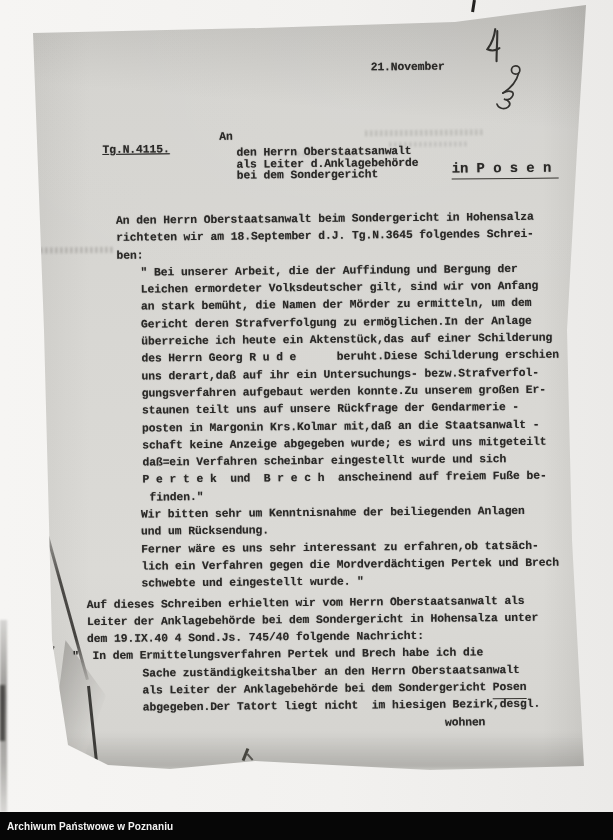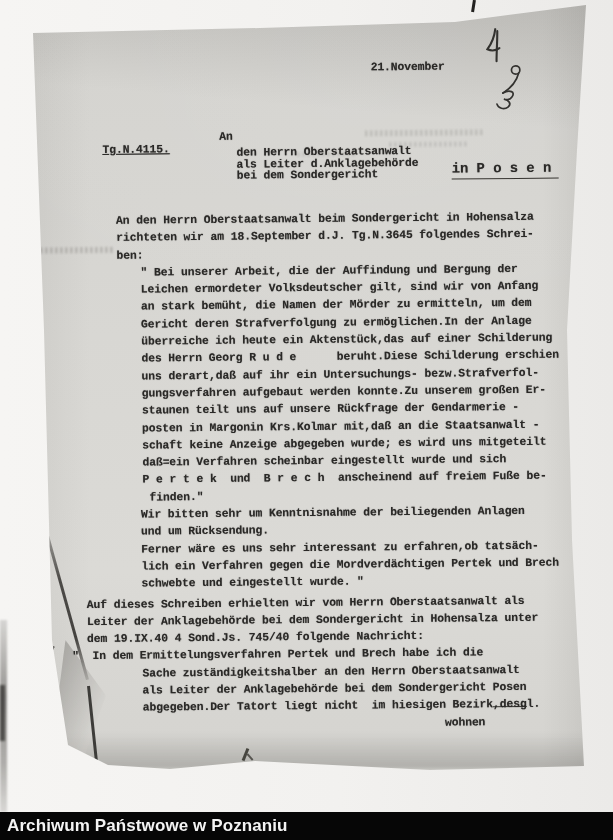--- a/index.html
+++ b/index.html
@@ -63,40 +63,40 @@
     border-bottom:1.8px solid #35332f;padding:0 7px 2px 0;}
   .typed-body{position:absolute;left:85px;top:211px;width:492px;
     font-size:11.4px;line-height:17.3px;}
   .typed-body .line{white-space:pre;}
   .b-intro{margin-left:33px;}
   .b-q1{margin-left:57px;}
   .b-req{margin-left:55px;}
   .b-mid{margin-top:3px;}
   .b-q2{margin-left:55px;}
   .q2-first{margin-left:-15px;}
-  .place-underline{border-bottom:1.6px solid #35332f;padding-bottom:13px;}
+  .place-underline{border-bottom:1.6px solid #35332f;padding-bottom:5px;}
   .carryover{margin-left:357px;}
   
   .hand{position:absolute;stroke:#33322f;fill:none;stroke-linecap:round;}
   .hand-4{left:489px;top:29px;}
   .hand-93{left:497px;top:64px;}
   
   .smudge{position:absolute;filter:blur(.8px);opacity:.8;}
   .smudge-a{left:42px;top:245px;width:74px;height:6px;
     background:repeating-linear-gradient(90deg,rgba(75,73,70,.38) 0 2px,transparent 2px 5px);}
   .smudge-b{left:368px;top:131px;width:118px;height:6px;
     background:repeating-linear-gradient(90deg,rgba(75,73,70,.28) 0 2px,transparent 2px 5px);}
   .smudge-c{left:392px;top:143px;width:80px;height:5px;
     background:repeating-linear-gradient(90deg,rgba(75,73,70,.24) 0 2px,transparent 2px 5px);}
   .smudge-d{left:300px;top:152px;width:60px;height:5px;
     background:repeating-linear-gradient(90deg,rgba(75,73,70,.20) 0 2px,transparent 2px 5px);}
   
   .archive-bar{position:absolute;left:0;top:812px;width:613px;height:28px;
     background:#060606;display:flex;align-items:center;}
-  .archive-label{color:#f3f3f3;font-size:17px;font-weight:700;
+  .archive-label{color:#f3f3f3;font-size:10px;font-weight:700;
     letter-spacing:.1px;margin-left:7px;
     font-family:"Liberation Sans",sans-serif;}
 </style>
 </head>
 <body>
 
 <div class="stage">
 
   <div class="paper">
     <div class="bottom-shade"></div>

